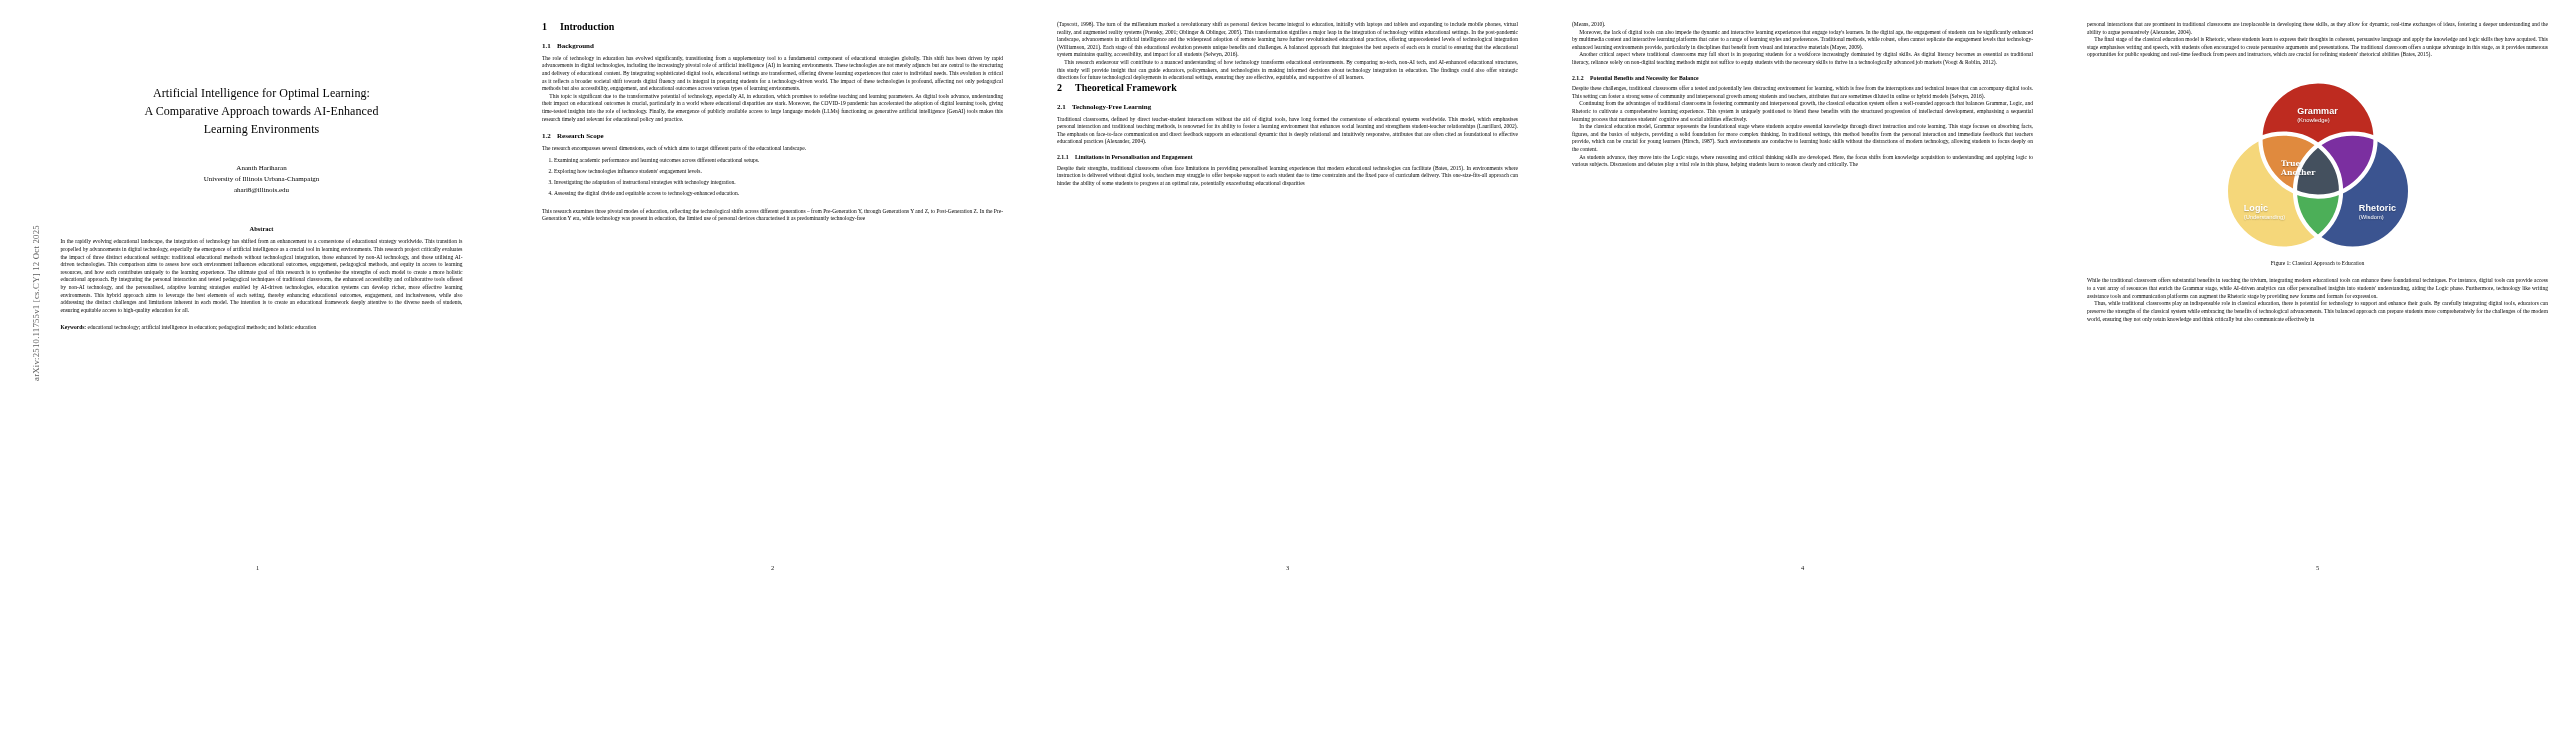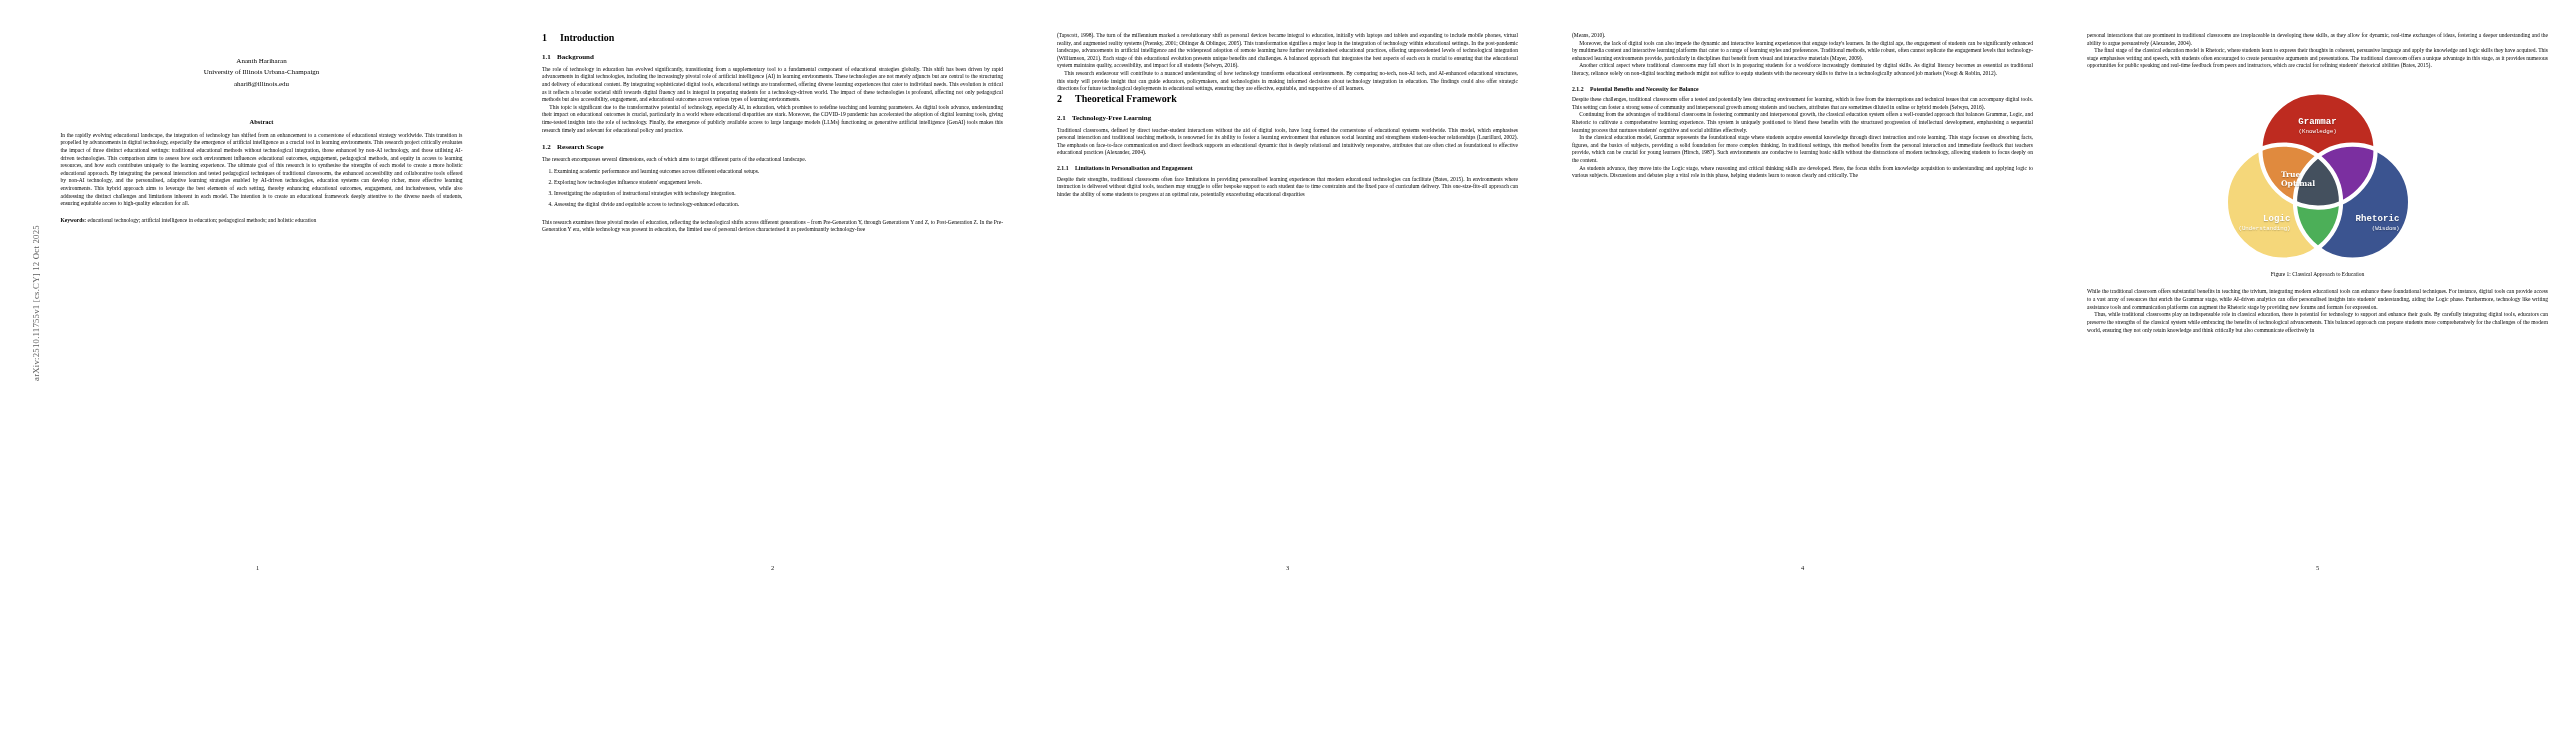--- a/index.html
+++ b/index.html
@@ -9,21 +9,21 @@
   
   .arxiv-stamp{
     position:absolute;left:-92px;top:298px;width:255px;
     transform:rotate(-90deg);transform-origin:center center;
     font-family:"Liberation Serif",serif;font-size:8.8px;color:#5c5c5c;
     letter-spacing:0.2px;white-space:nowrap;text-align:center;
   }
 
   .pages{position:absolute;left:0;top:0;width:2576px;height:729px;display:flex;}
   .page{position:relative;width:515px;height:588px;box-sizing:border-box;
-        padding:32px 27px 0 27px;}
+        padding:21px 27px 0 27px;}
   .page.p1{padding-left:35px;}
   .folio{position:absolute;bottom:17px;left:0;width:100%;text-align:center;
          font-size:6.4px;color:#111;}
 
   
   .title{
     text-align:center;font-size:12px;line-height:1.52;margin:63px 14.6px 0 14.6px;
     font-weight:400;letter-spacing:0.1px;
   }
   .title .ln{display:block;}
@@ -55,22 +55,22 @@
   h3.ssub .num{display:inline-block;min-width:18px;}
   .gap-top{margin-top:9.7px;}
   ol.enum{margin:4.3px 0 0 0;padding-left:12px;font-size:5.5px;line-height:1.385;}
   ol.enum li{margin-bottom:3.6px;text-align:justify;}
 
   
   .figure{margin:12px auto 0 auto;width:200px;}
   .venn-wrap{position:relative;width:200px;height:182px;margin:0 auto;}
   .figcap{font-size:5.5px;text-align:center;margin-top:7.3px;line-height:1.35;}
   .venn-label{
-    position:absolute;text-align:right;color:#fff;pointer-events:none;
-    font-family:Liberation Mono, monospace;
+    position:absolute;text-align:left;color:#fff;pointer-events:none;
+    font-family:Liberation Sans, sans-serif;
   }
   .venn-label .big{display:block;font-weight:bold;font-size:9px;
      text-shadow:0 0.6px 1.2px rgba(0,0,0,.25);letter-spacing:0.1px;}
   .venn-label .small{display:block;font-size:5.8px;margin-top:0.6px;
      text-shadow:0 0.6px 1.2px rgba(0,0,0,.25);}
   .venn-center{
     position:absolute;left:50%;top:54%;transform:translate(-50%,-50%);
     text-align:left;color:#fff;font-family:"DejaVu Serif",serif;
     font-weight:bold;font-size:7.6px;line-height:1.18;width:73px;
     text-shadow:0 0.6px 1.2px rgba(0,0,0,.3);
@@ -79,20 +79,25 @@
 </head>
 <body>
 
 <div class="sheet">
 
   <div class="arxiv-stamp">arXiv:2510.11755v1  [cs.CY]  12 Oct 2025</div>
 
   <div class="pages">
 
     <div class="page p1">
+      <div class="title">
+        <span class="ln">Artificial Intelligence for Optimal Learning:</span>
+        <span class="ln">A Comparative Approach towards AI-Enhanced</span>
+        <span class="ln">Learning Environments</span>
+      </div>
 
       <div class="authors">
         <span class="ln">Ananth Hariharan</span>
         <span class="ln">University of Illinois Urbana-Champaign</span>
         <span class="ln">ahari8@illinois.edu</span>
       </div>
 
       <div class="abs-head">Abstract</div>
       <div class="abs-body">In the rapidly evolving educational landscape, the integration of technology has shifted from an enhancement to a cornerstone of educational strategy worldwide. This transition is propelled by advancements in digital technology, especially the emergence of artificial intelligence as a crucial tool in learning environments. This research project critically evaluates the impact of three distinct educational settings: traditional educational methods without technological integration, those enhanced by non-AI technology, and those utilising AI-driven technologies. This comparison aims to assess how each environment influences educational outcomes, engagement, pedagogical methods, and equity in access to learning resources, and how each contributes uniquely to the learning experience. The ultimate goal of this research is to synthesise the strengths of each model to create a more holistic educational approach. By integrating the personal interaction and tested pedagogical techniques of traditional classrooms, the enhanced accessibility and collaborative tools offered by non-AI technology, and the personalised, adaptive learning strategies enabled by AI-driven technologies, education systems can develop richer, more effective learning environments. This hybrid approach aims to leverage the best elements of each setting, thereby enhancing educational outcomes, engagement, and inclusiveness, while also addressing the distinct challenges and limitations inherent in each model. The intention is to create an educational framework deeply attentive to the diverse needs of students, ensuring equitable access to high-quality education for all.</div>
 
@@ -239,21 +244,21 @@
             <span class="small">(Understanding)</span>
           </div>
 
           <div class="venn-label" style="left:160px;top:132px;transform:translateX(-50%);">
             <span class="big">Rhetoric</span>
             <span class="small">(Wisdom)</span>
           </div>
 
           <div class="venn-center">
             <span>True</span><br>
-            <span>Optimal</span>
+            <span>Another</span>
           </div>
         </div>
         <div class="figcap">Figure 1: Classical Approach to Education</div>
       </div>
 
       <div class="body gap-top">
         <p class="first">While the traditional classroom offers substantial benefits in teaching the trivium, integrating modern educational tools can enhance these foundational techniques. For instance, digital tools can provide access to a vast array of resources that enrich the Grammar stage, while AI-driven analytics can offer personalised insights into students' understanding, aiding the Logic phase. Furthermore, technology like writing assistance tools and communication platforms can augment the Rhetoric stage by providing new forums and formats for expression.</p>
         <p>Thus, while traditional classrooms play an indispensable role in classical education, there is potential for technology to support and enhance their goals. By carefully integrating digital tools, educators can preserve the strengths of the classical system while embracing the benefits of technological advancements. This balanced approach can prepare students more comprehensively for the challenges of the modern world, ensuring they not only retain knowledge and think critically but also communicate effectively in</p>
       </div>
 

